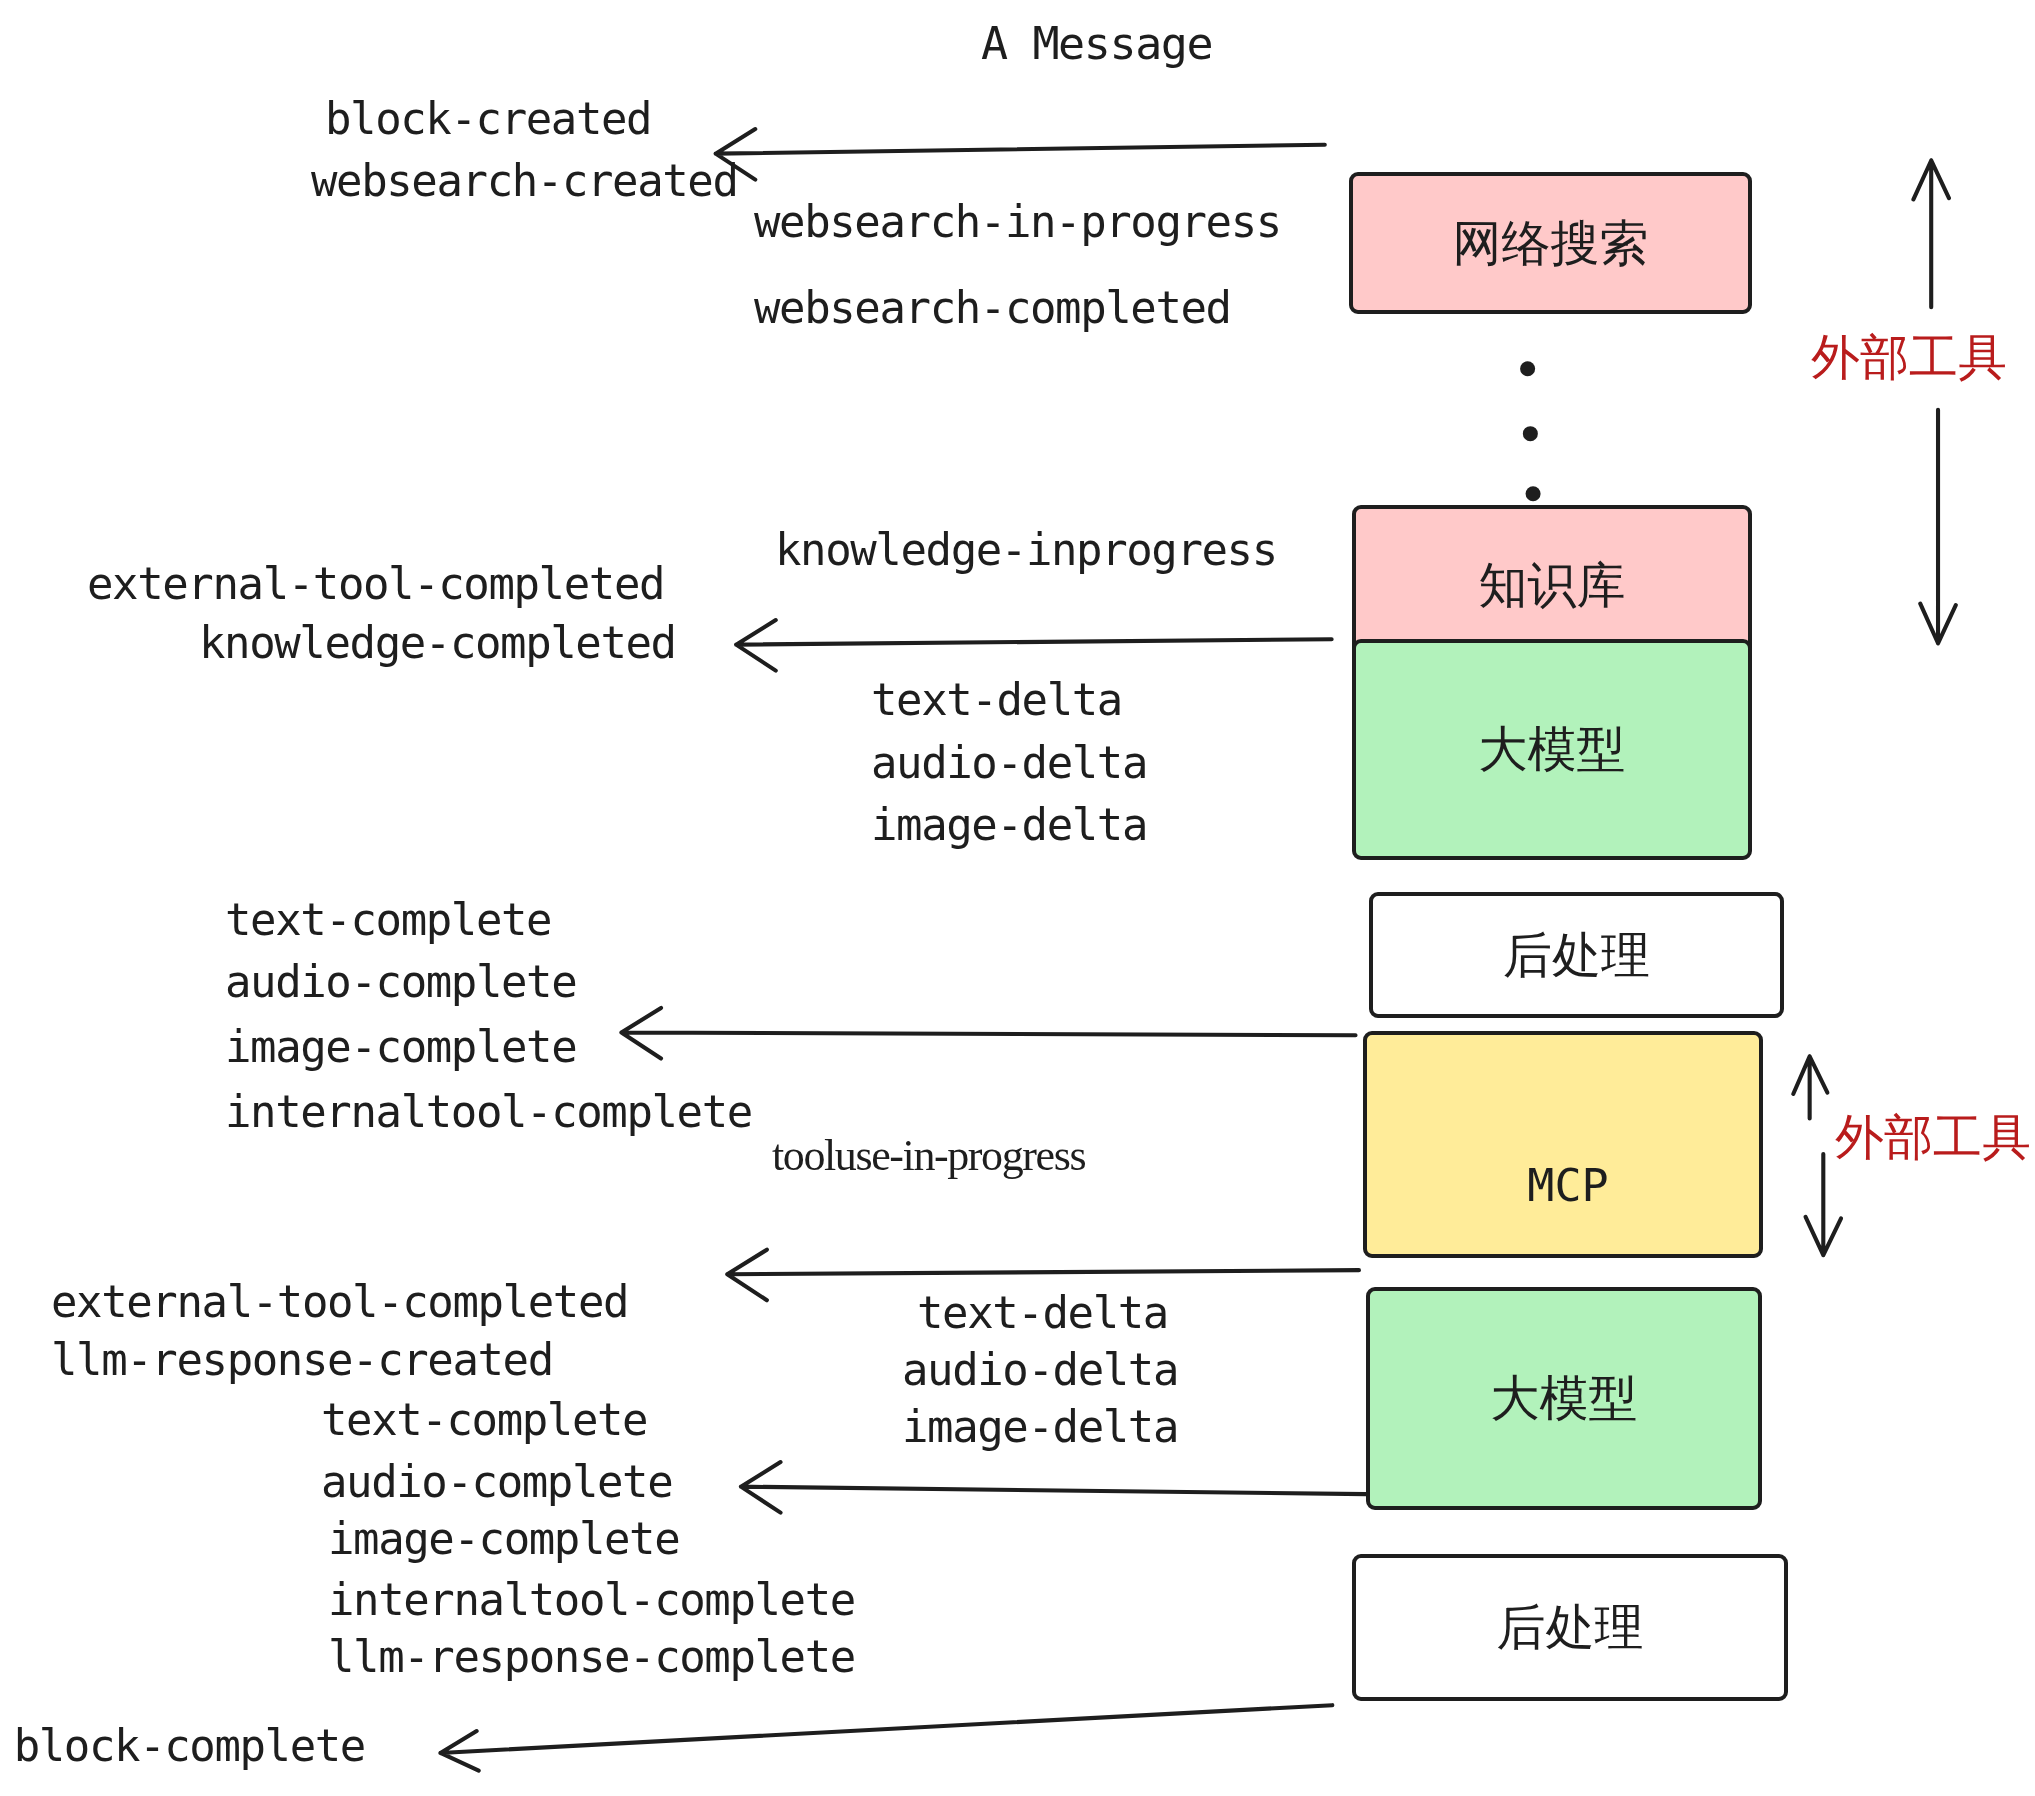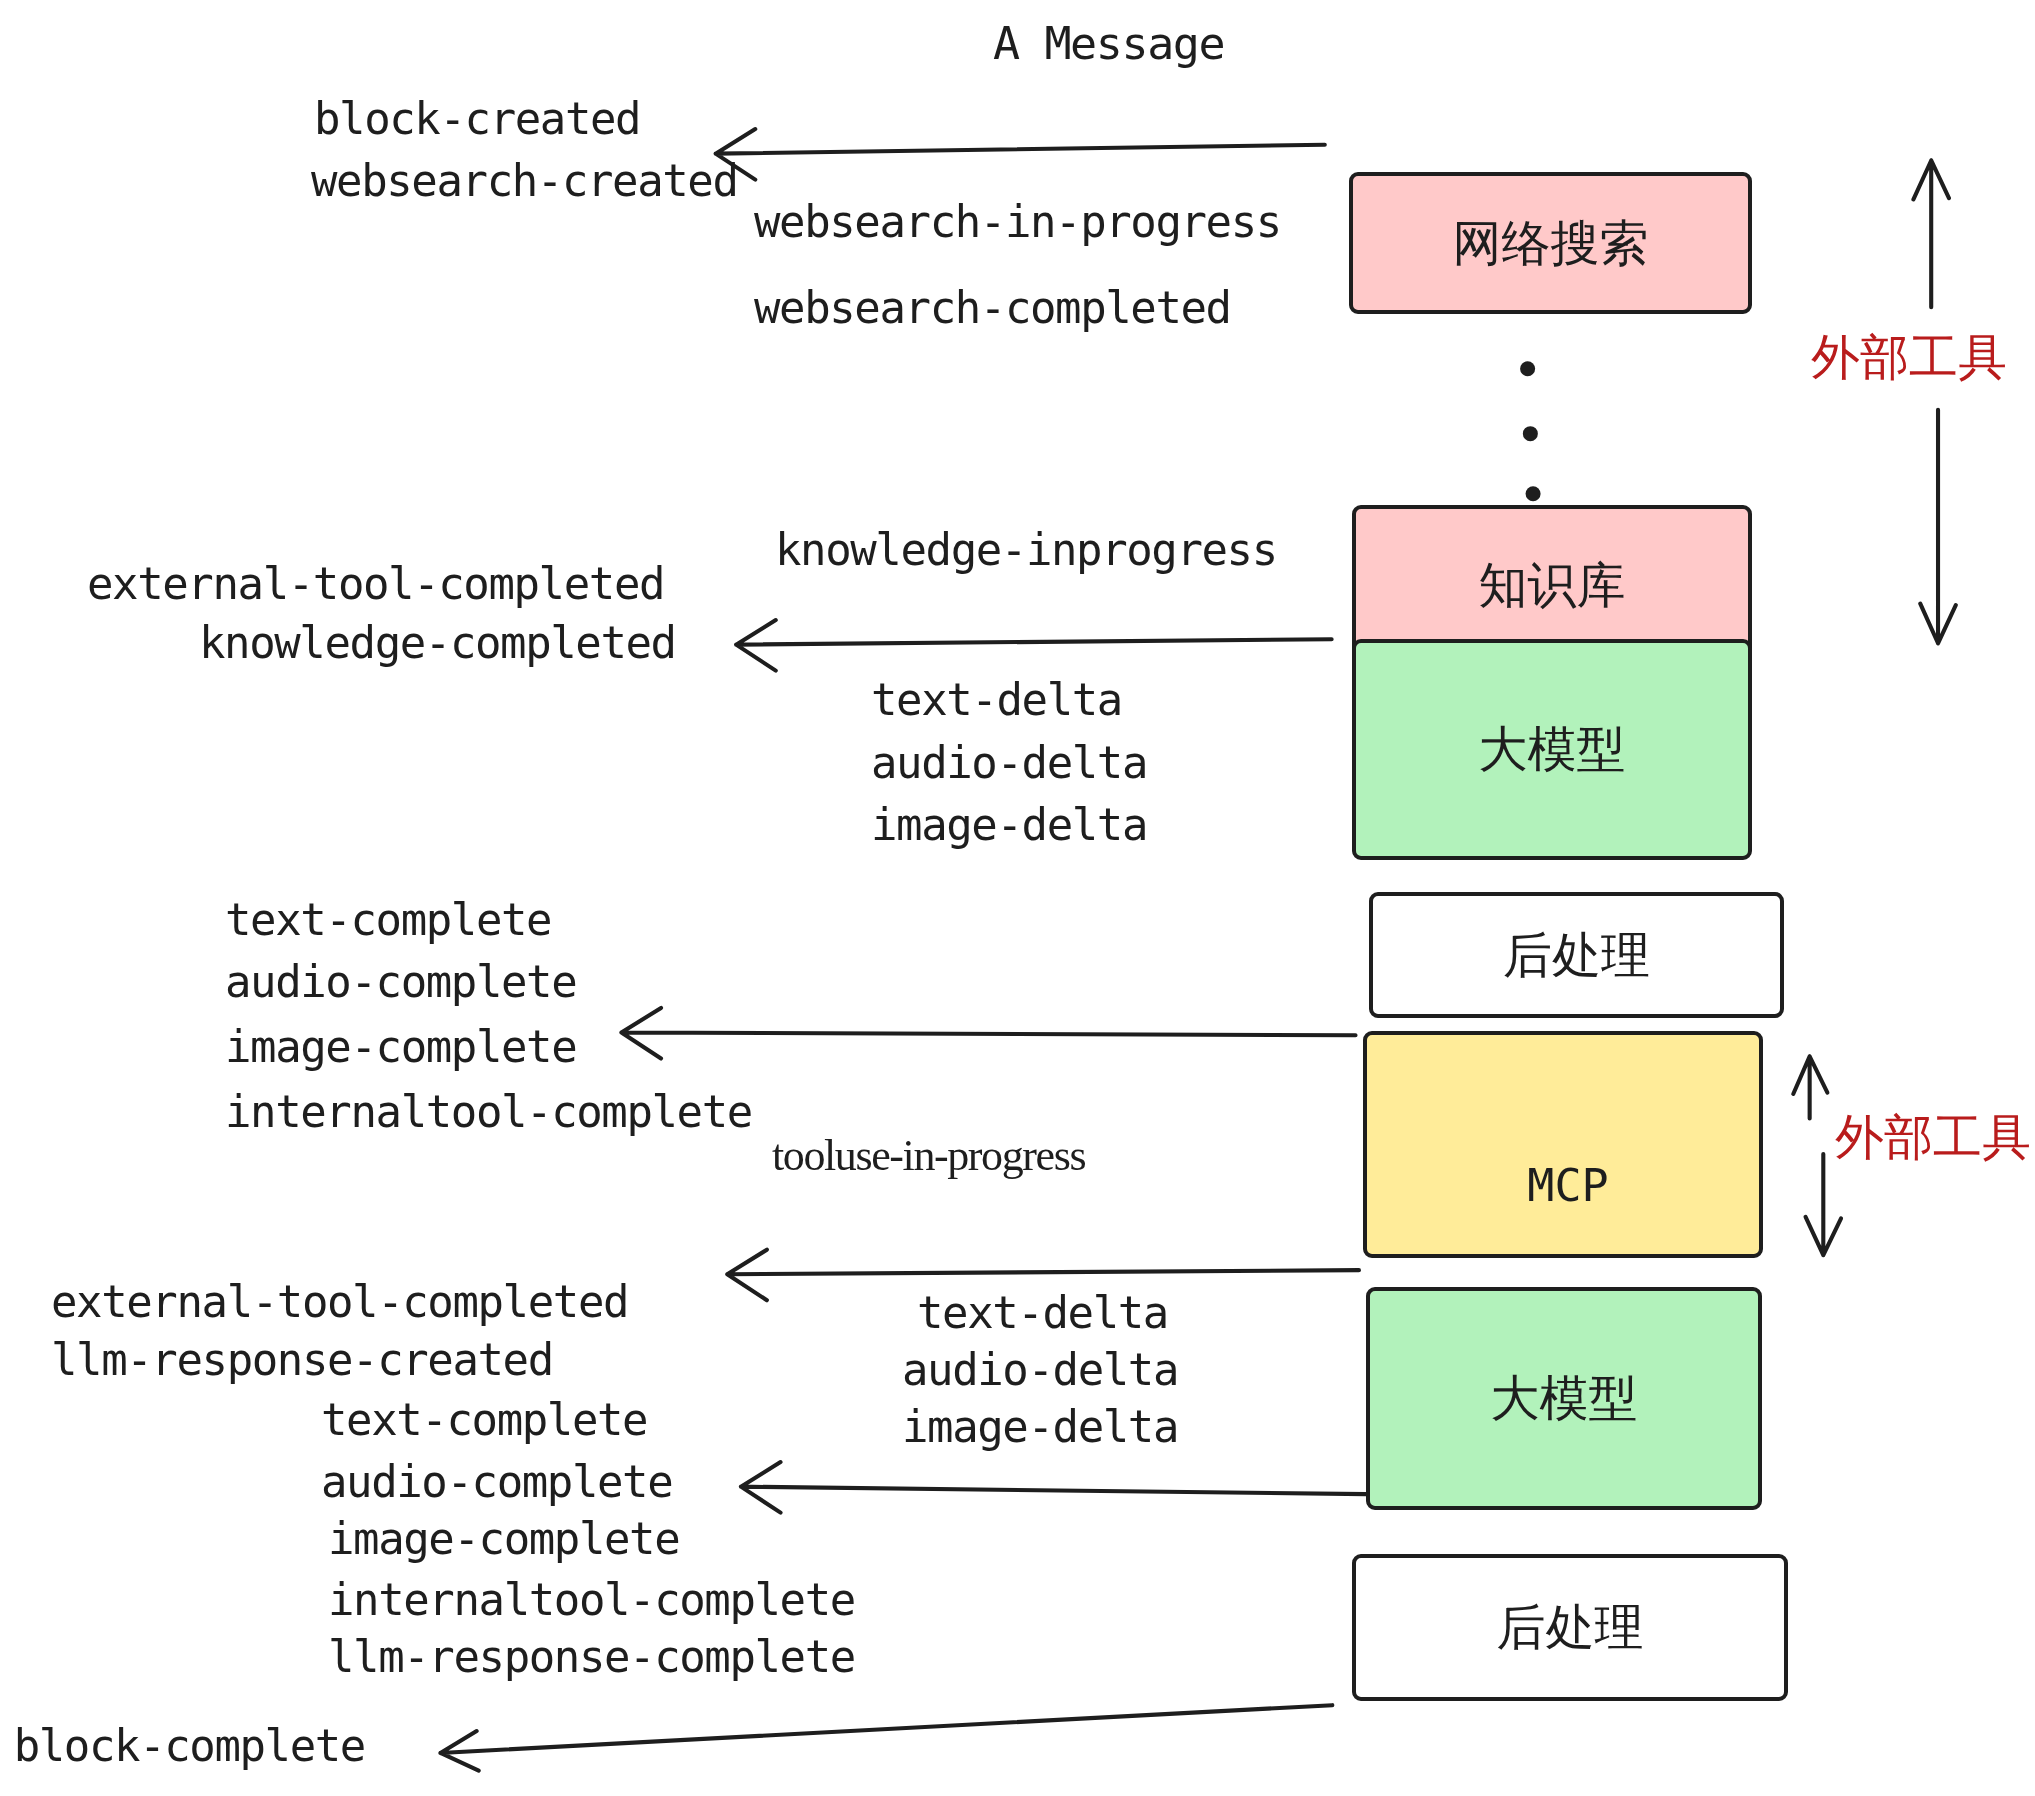--- a/index.html
+++ b/index.html
@@ -29,21 +29,20 @@
     stroke: #1e1e1e;
     stroke-width: 6;
     stroke-linecap: round;
     stroke-linejoin: round;
   }
   .title {
     position: absolute;
     font: 45px/1 "DejaVu Sans Mono", monospace;
     white-space: nowrap;
     letter-spacing: -1.4px;
-    margin-left: 12px;
   }
   .event {
     position: absolute;
     font: 44px/1.15 "DejaVu Sans Mono", monospace;
     white-space: nowrap;
     letter-spacing: -1.4px;
   }
   .box {
     position: absolute;
     box-sizing: border-box;
@@ -90,21 +89,21 @@
 
     <g fill="#1e1e1e" stroke="none">
       <circle cx="2237" cy="540" r="11"></circle>
       <circle cx="2241" cy="635" r="11"></circle>
       <circle cx="2245" cy="723" r="11"></circle>
     </g>
   </svg>
 
   <div class="title" style="left:981px; top:20.5px;">A Message</div>
 
-  <div class="event" style="left:314px; top:94px;">block-created</div>
+  <div class="event" style="left:325px; top:94px;">block-created</div>
   <div class="event" style="left:311px; top:156px;">websearch-created</div>
   <div class="event" style="left:754px; top:197px;">websearch-in-progress</div>
   <div class="event" style="left:754px; top:283px;">websearch-completed</div>
   <div class="event" style="left:775px; top:525px;">knowledge-inprogress</div>
   <div class="event" style="left:87px; top:559px;">external-tool-completed</div>
   <div class="event" style="left:199px; top:618px;">knowledge-completed</div>
   <div class="event" style="left:871px; top:675px;">text-delta</div>
   <div class="event" style="left:871px; top:738px;">audio-delta</div>
   <div class="event" style="left:871px; top:800px;">image-delta</div>
   <div class="event" style="left:225px; top:895px;">text-complete</div>

